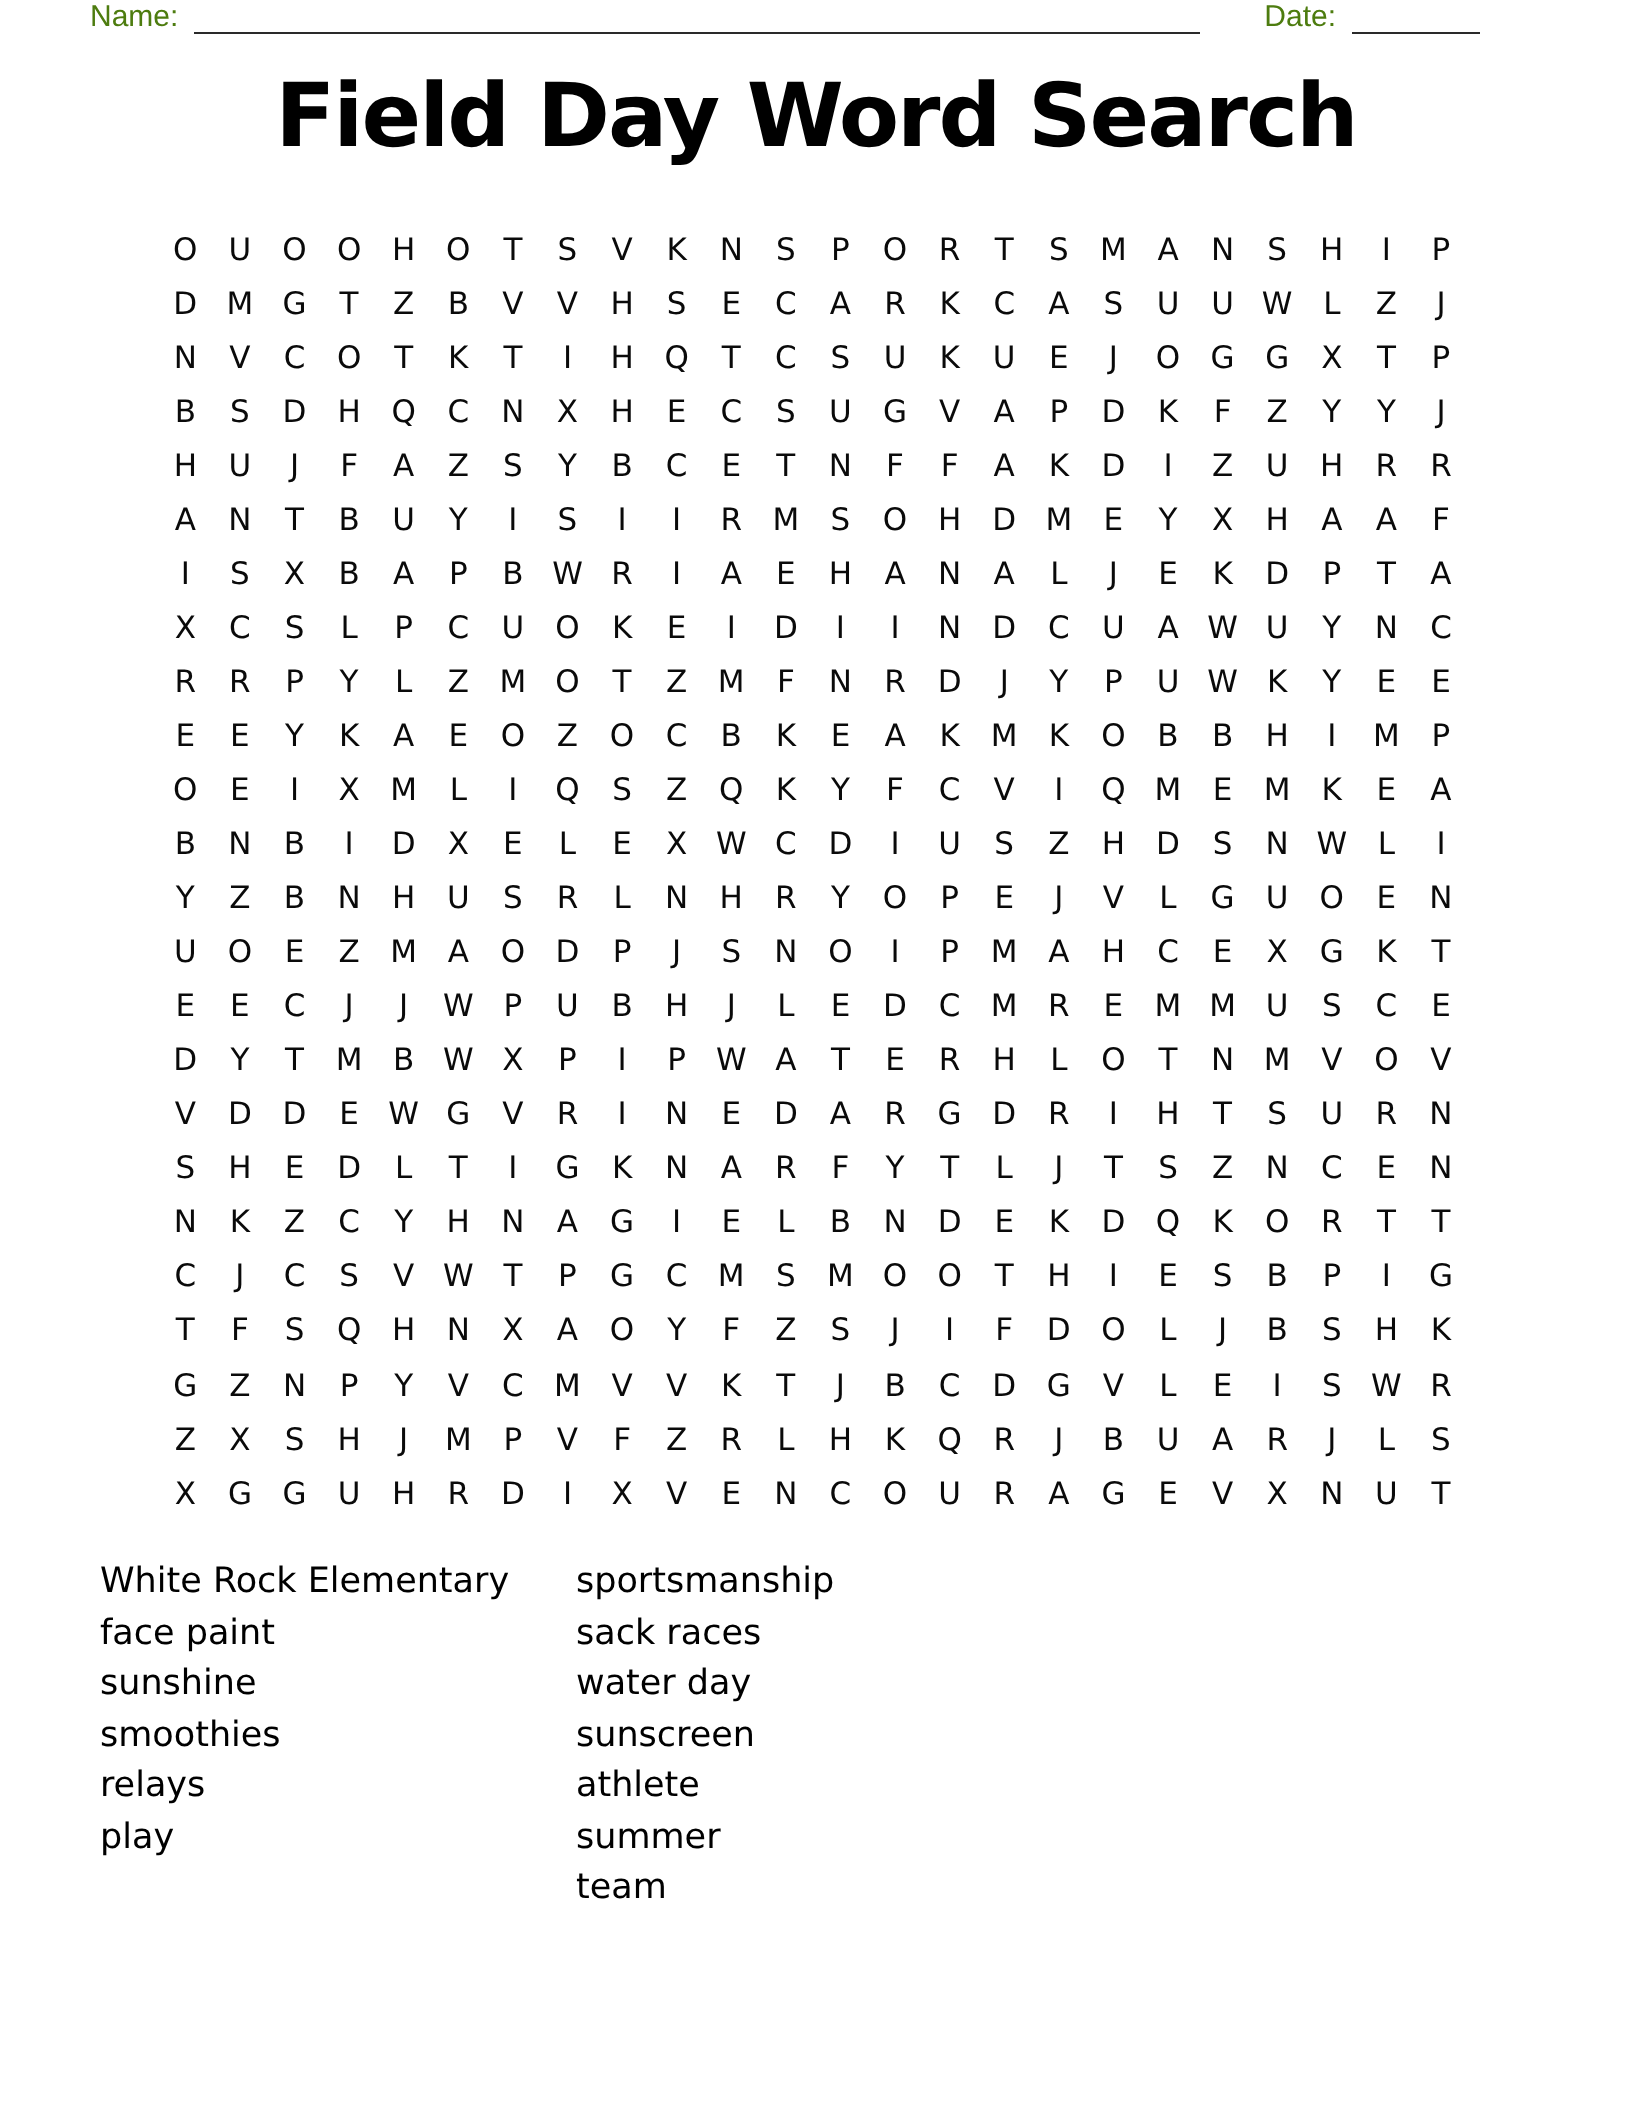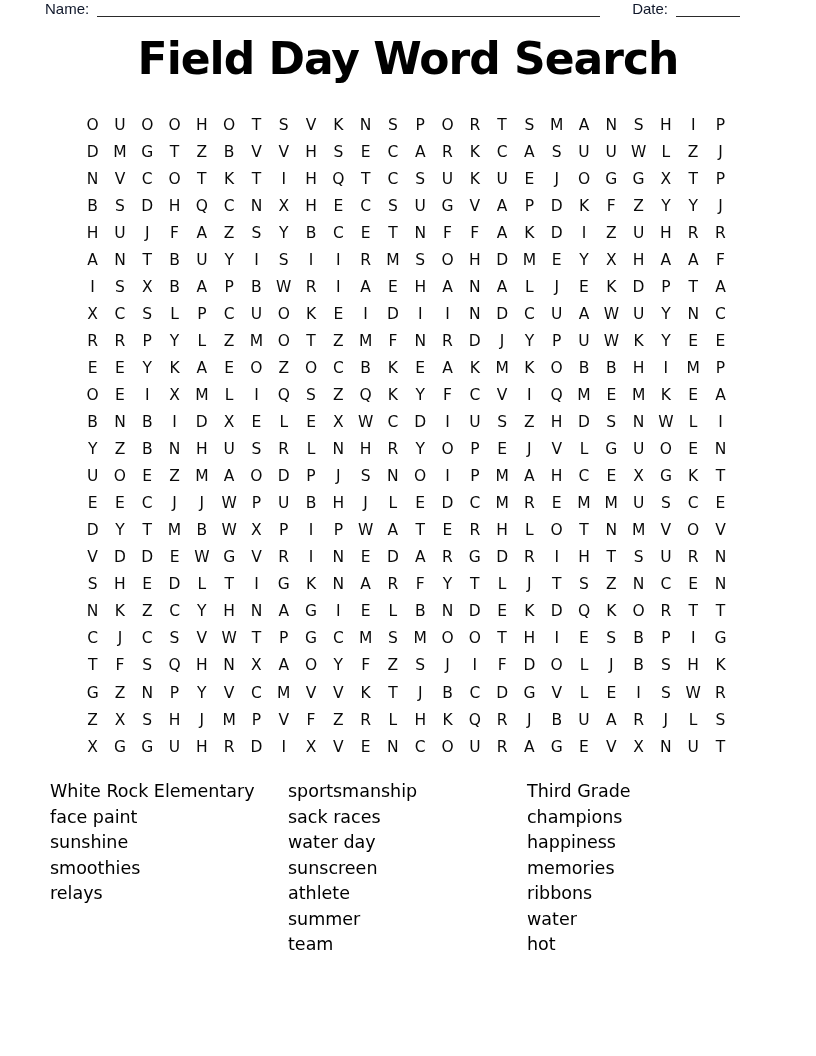--- a/index.html
+++ b/index.html
@@ -6,21 +6,21 @@
   .page {
     position:relative; width:816px; height:1056px; margin:0 auto;
     background:#ffffff; color:#000;
     font-family:"DejaVu Sans", sans-serif; overflow:hidden;
   }
 
   
   .header {
     position:absolute; top:0px; left:45px; width:695px;
     display:flex; align-items:flex-end;
-    font-family:"Liberation Sans", sans-serif; font-size:15px; color:#0f172a;
+    font-family:"Liberation Sans", sans-serif; font-size:15px; color:#4d7c0f;
   }
   .label { padding-bottom:1px; white-space:nowrap; }
   .blank-line { border-bottom:1.5px solid #2a2a2a; height:15px; }
   .name-line { flex:1; margin:0 32px 1px 8px; }
   .date-line { width:64px; margin:0 0 1px 8px; }
 
   
   .title {
     position:absolute; top:33px; left:0; width:100%;
     text-align:center; font-size:44px; font-weight:700;
@@ -643,34 +643,26 @@
       <span class="grid-cell">T</span>
     </div>
 
   <div class="words">
     <div class="word-col word-col-1">
         <span class="word-item">White Rock Elementary</span>
         <span class="word-item">face paint</span>
         <span class="word-item">sunshine</span>
         <span class="word-item">smoothies</span>
         <span class="word-item">relays</span>
+        <span class="word-item">play</span>
       </div>
     <div class="word-col word-col-2">
         <span class="word-item">sportsmanship</span>
         <span class="word-item">sack races</span>
         <span class="word-item">water day</span>
         <span class="word-item">sunscreen</span>
         <span class="word-item">athlete</span>
         <span class="word-item">summer</span>
         <span class="word-item">team</span>
       </div>
-    <div class="word-col word-col-3">
-        <span class="word-item">Third Grade</span>
-        <span class="word-item">champions</span>
-        <span class="word-item">happiness</span>
-        <span class="word-item">memories</span>
-        <span class="word-item">ribbons</span>
-        <span class="word-item">water</span>
-        <span class="word-item">hot</span>
-      </div>
   </div>
 
 </div>
 
 </body></html>

